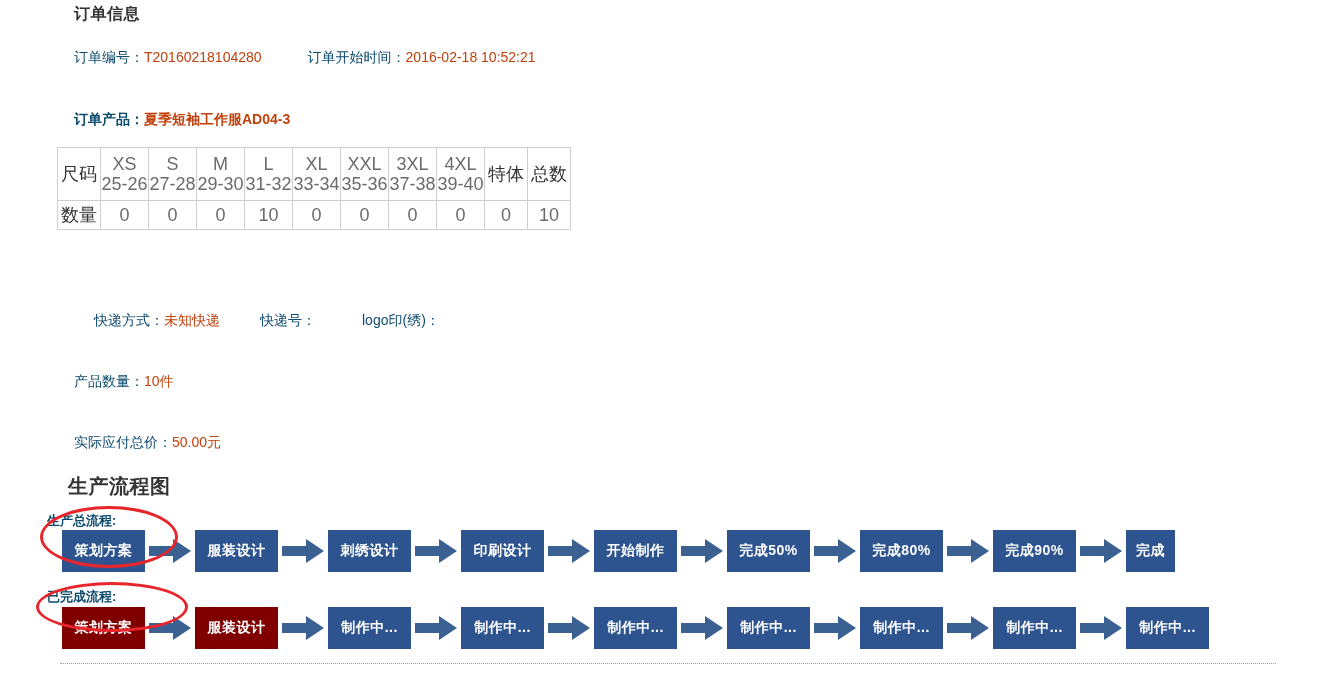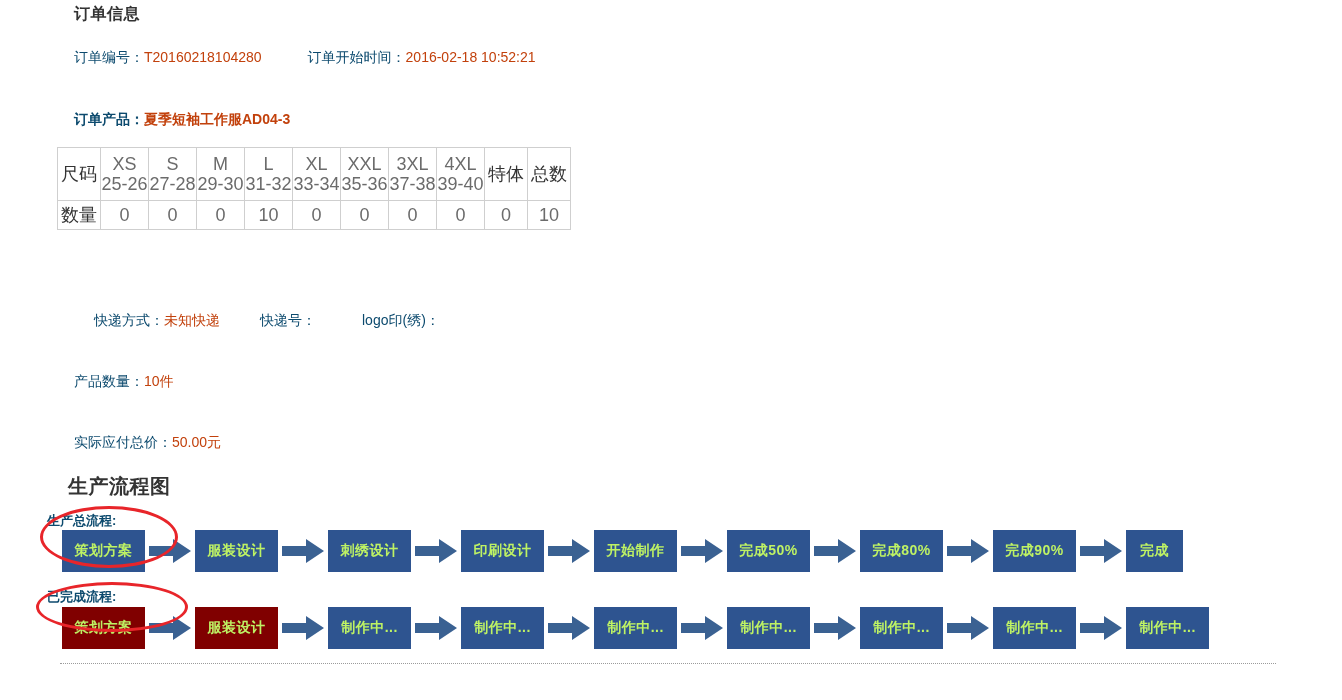--- a/index.html
+++ b/index.html
@@ -96,31 +96,31 @@
     left: 62px;
   }
   #flow-row-total { top: 530px; }
   #flow-row-done  { top: 607px; }
 
   .flow-box {
     height: 42px;
     display: flex;
     align-items: center;
     justify-content: center;
-    color: #bef264;
+    color: #ffffff;
     font-size: 14px;
     font-weight: bold;
     letter-spacing: 0.5px;
     white-space: nowrap;
     box-sizing: border-box;
   }
   .flow-box.blue { background: #2e5490; }
   .flow-box.red  { background: #800000; }
   .flow-box.w-wide   { width: 83px; }
-  .flow-box.w-narrow { width: 57px; }
+  .flow-box.w-narrow { width: 49px; }
 
   .flow-arrow {
     width: 50px;
     height: 42px;
     display: flex;
     align-items: center;
     justify-content: center;
     flex: none;
   }
   .flow-arrow svg { display: block; }

